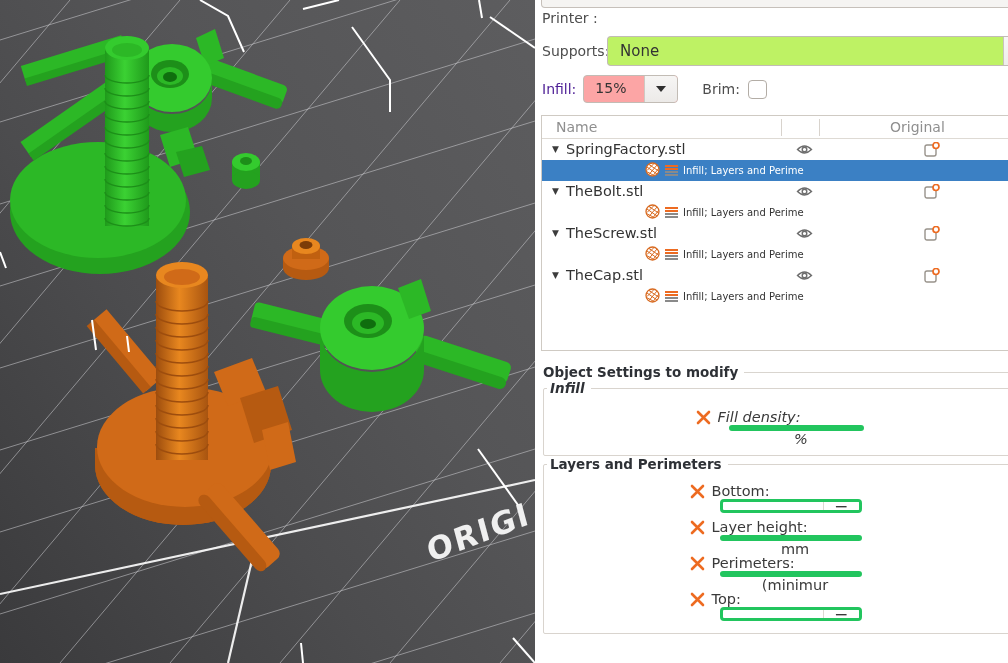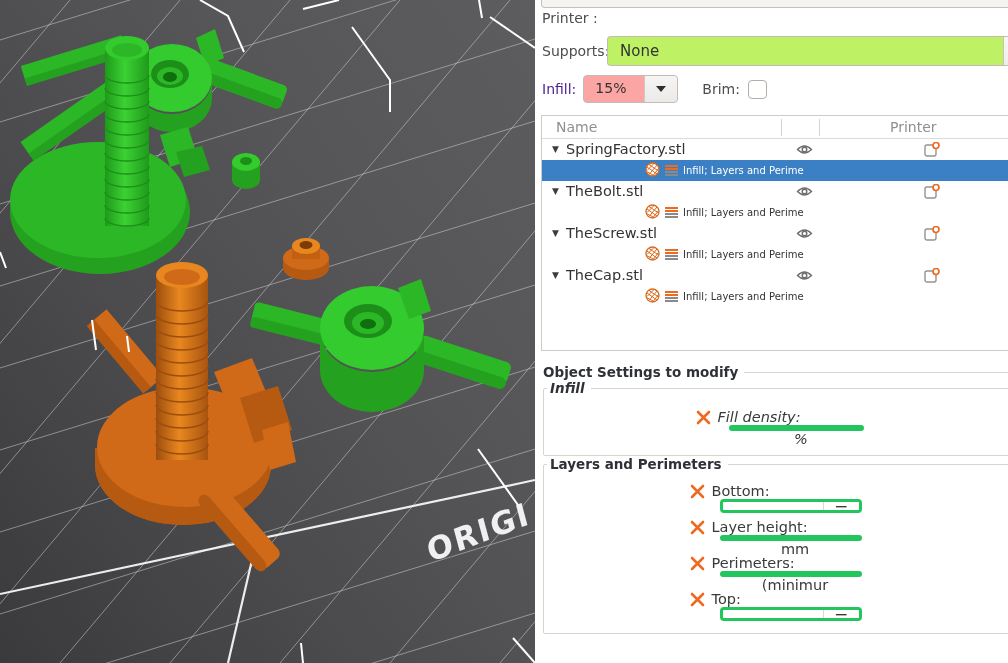--- a/index.html
+++ b/index.html
@@ -282,21 +282,21 @@
           <span class="arr"></span>
         </span>
       </div>
       <span class="brimlabel">Brim:</span>
       <div class="chk"></div>
     </div>
 
     <div class="objtable">
       <div class="thead">
         <span class="hname">Name</span>
-        <span class="hedit">Printer</span>
+        <span class="hedit">Original</span>
         <span class="colsep1"></span>
         <span class="colsep2"></span>
       </div>
 
       <div class="trow">
         <span class="exp">▼</span><span class="tname">SpringFactory.stl</span>
         <svg class="eyeic" width="17" height="13">
           <path d="M1.5,6.5 Q8.5,-0.5 15.5,6.5 Q8.5,13.5 1.5,6.5 Z" fill="none" stroke="#6e6e6e" stroke-width="1.4"></path>
           <circle cx="8.5" cy="6.5" r="2.3" fill="none" stroke="#6e6e6e" stroke-width="1.4"></circle>
         </svg>

